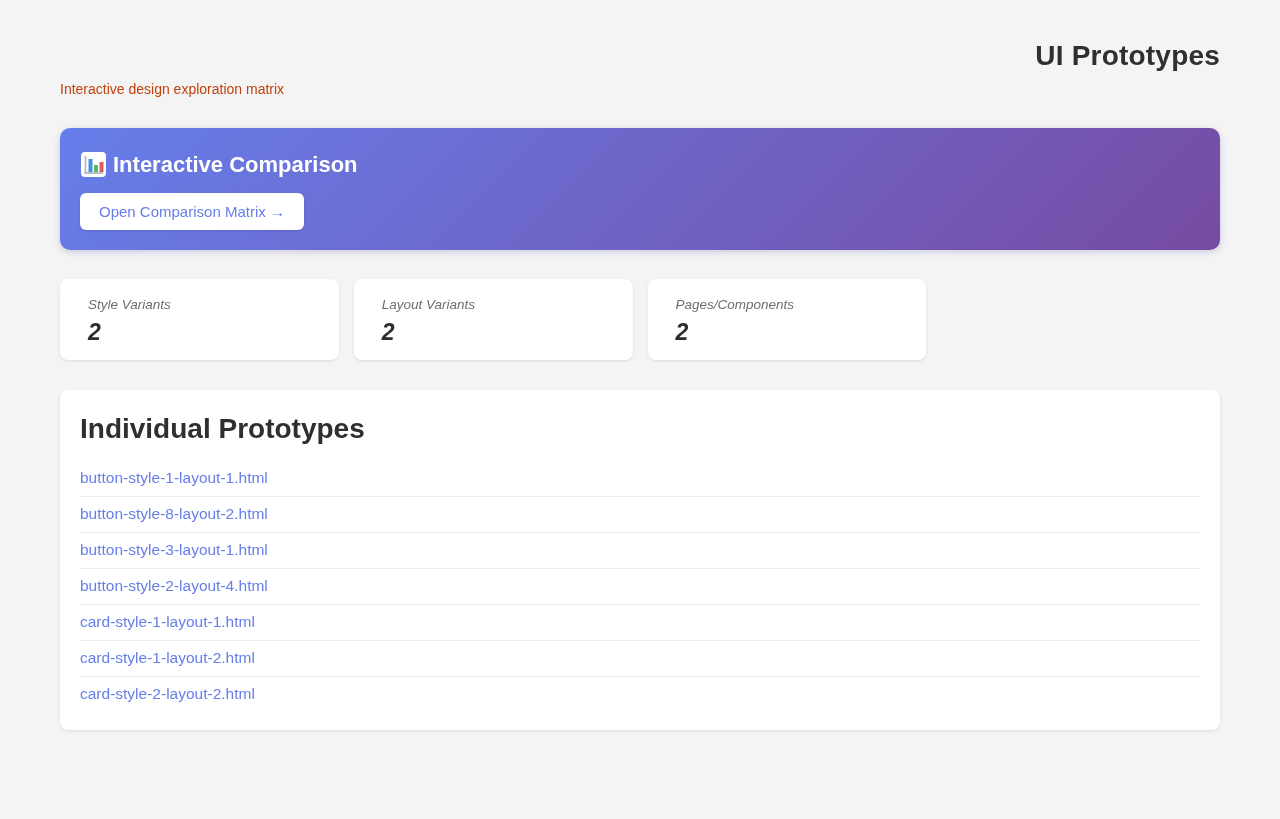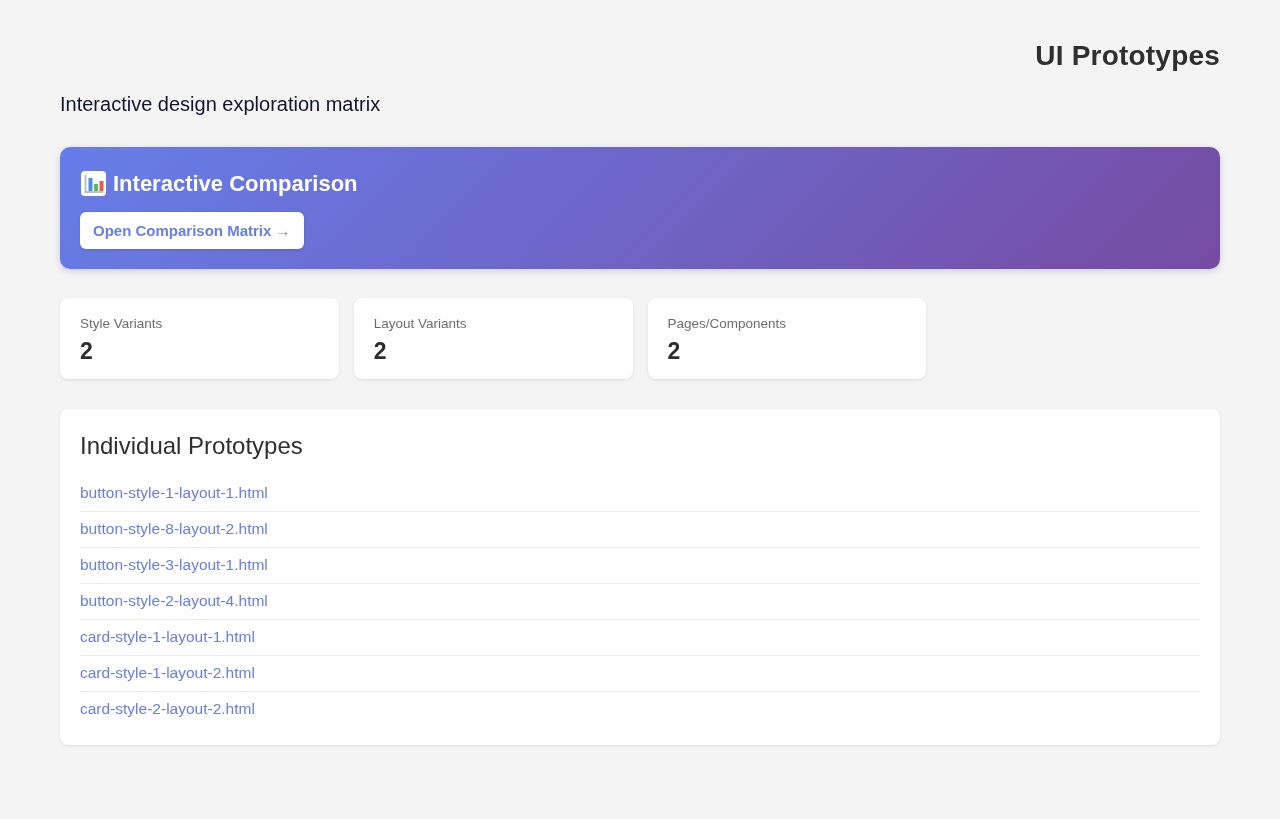--- a/index.html
+++ b/index.html
@@ -12,23 +12,23 @@
   .container { padding: 40px 60px; }
 
   .page-title {
     font-size: 28px;
     font-weight: bold;
     color: #2f2f2f;
     letter-spacing: 0.2px;
     text-align: right;
   }
   .page-subtitle {
-    margin-top: 21px;
-    font-size: 20px;
-    color: #0f172a;
+    margin-top: 9px;
+    font-size: 14px;
+    color: #c2410c;
   }
 
   .banner {
     margin-top: 31px;
     border-radius: 10px;
     background: linear-gradient(135deg, #667eea 0%, #764ba2 100%);
     padding: 23px 20px 20px 20px;
     color: #ffffff;
     box-shadow: 0 2px 6px rgba(80, 80, 160, 0.25);
   }
@@ -48,59 +48,60 @@
     font-size: 15px;
     color: rgba(255,255,255,0.96);
   }
   .banner-button {
     margin-top: 15px;
     display: inline-block;
     background: #ffffff;
     color: #667eea;
     border: none;
     border-radius: 6px;
-    padding: 10px 13px;
+    padding: 10px 19px;
     font-size: 15px;
-    font-weight: bold;
+    font-weight: normal;
     font-family: "Liberation Sans", "DejaVu Sans", sans-serif;
     cursor: pointer;
     box-shadow: 0 1px 3px rgba(40,40,90,0.18);
   }
 
   .stats-row {
     margin-top: 29px;
     display: grid;
     grid-template-columns: repeat(4, 1fr);
     gap: 15px;
   }
   .stat-card {
     background: #ffffff;
     border-radius: 8px;
-    padding: 18px 20px;
+    padding: 18px 28px;
     box-shadow: 0 1px 3px rgba(0,0,0,0.10);
     height: 81px;
+    font-style: italic;
   }
   .stat-label { font-size: 13.5px; color: #6d6d6d; }
   .stat-value {
     margin-top: 7px;
     font-size: 23px;
     font-weight: bold;
     color: #2d2d2d;
   }
 
   .list-card {
     margin-top: 30px;
     background: #ffffff;
     border-radius: 8px;
     padding: 23px 20px 18px 20px;
     box-shadow: 0 1px 3px rgba(0,0,0,0.10);
   }
   .list-heading {
-    font-size: 24px;
-    font-weight: normal;
+    font-size: 28px;
+    font-weight: bold;
     color: #2f2f2f;
     margin-bottom: 16px;
   }
   .proto-list { list-style: none; margin-top: 8px; }
   .proto-row {
     border-bottom: 1px solid #ececec;
     padding: 8px 0 9px 0;
   }
   .proto-row:last-child { border-bottom: none; }
   .proto-link {

